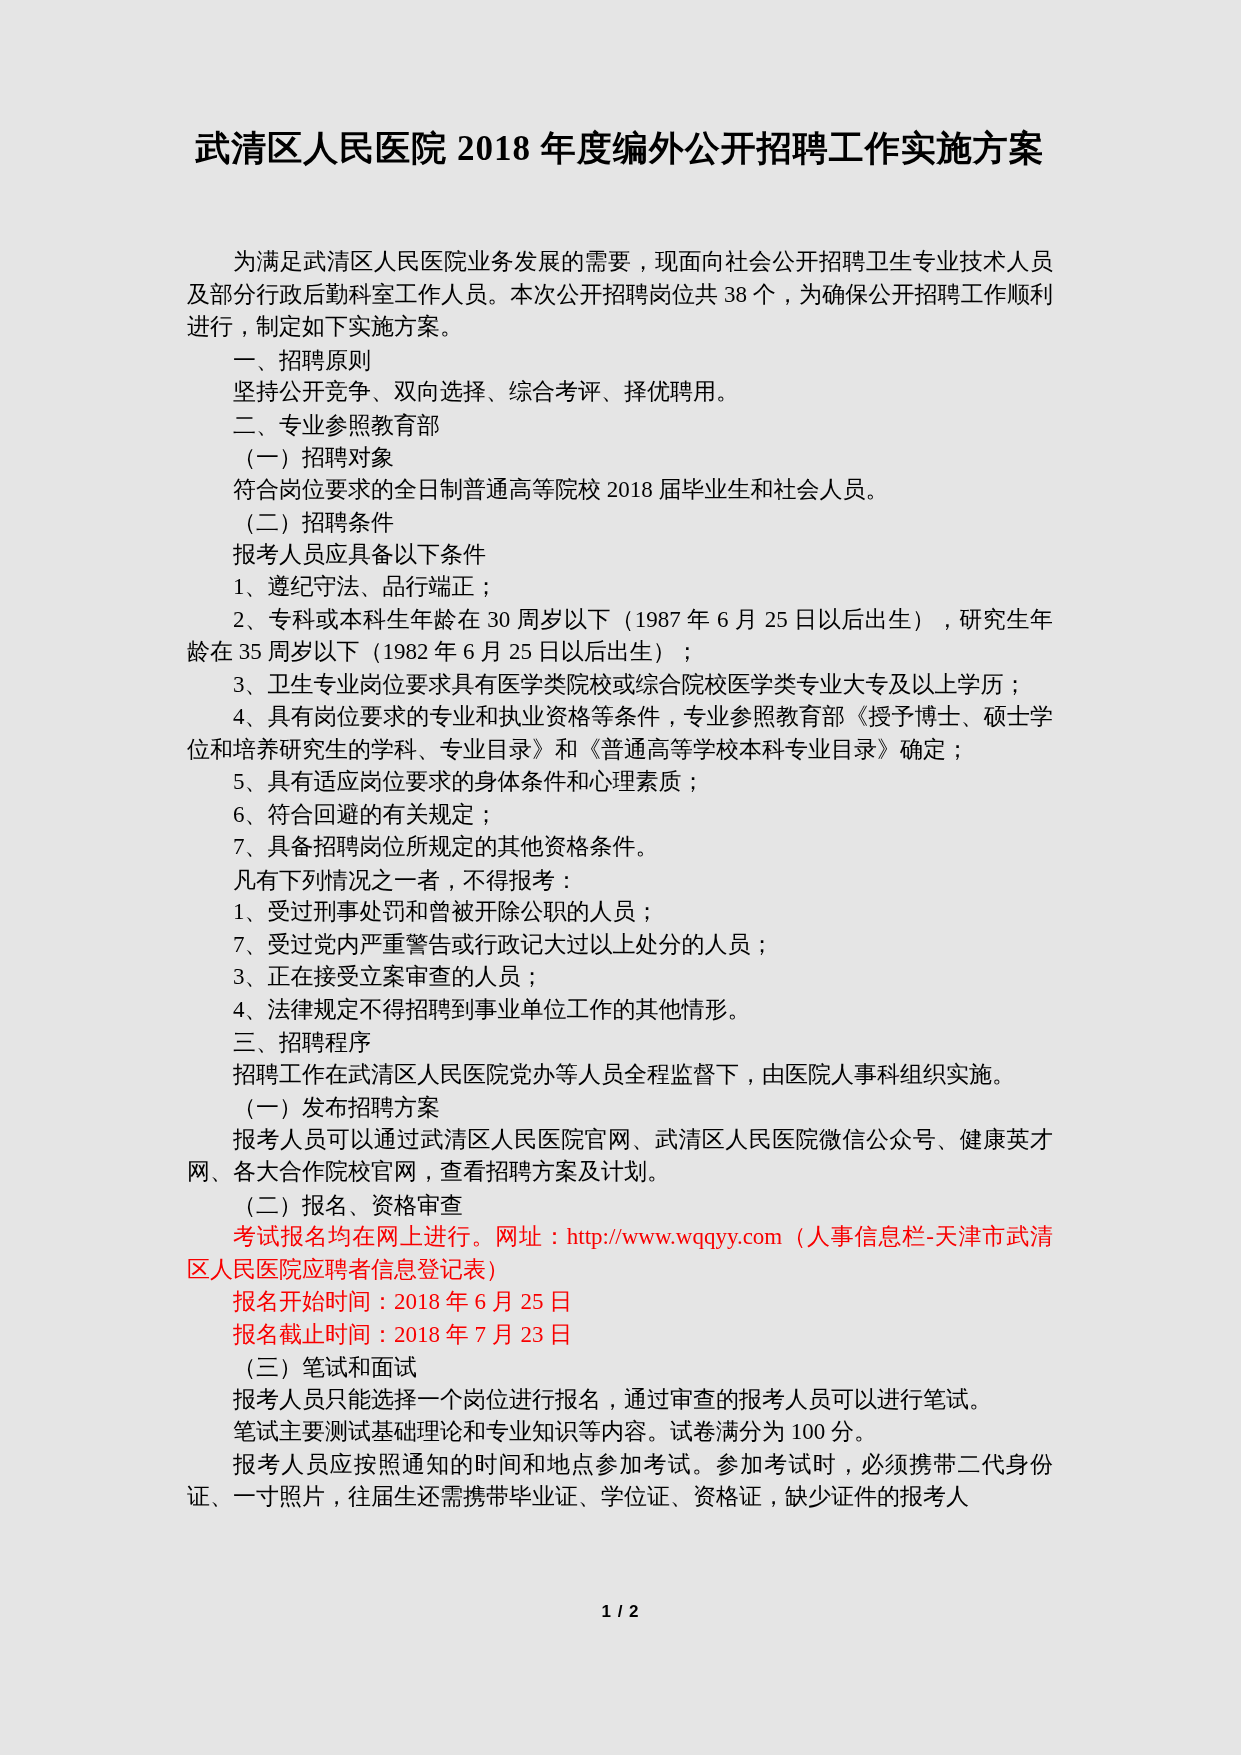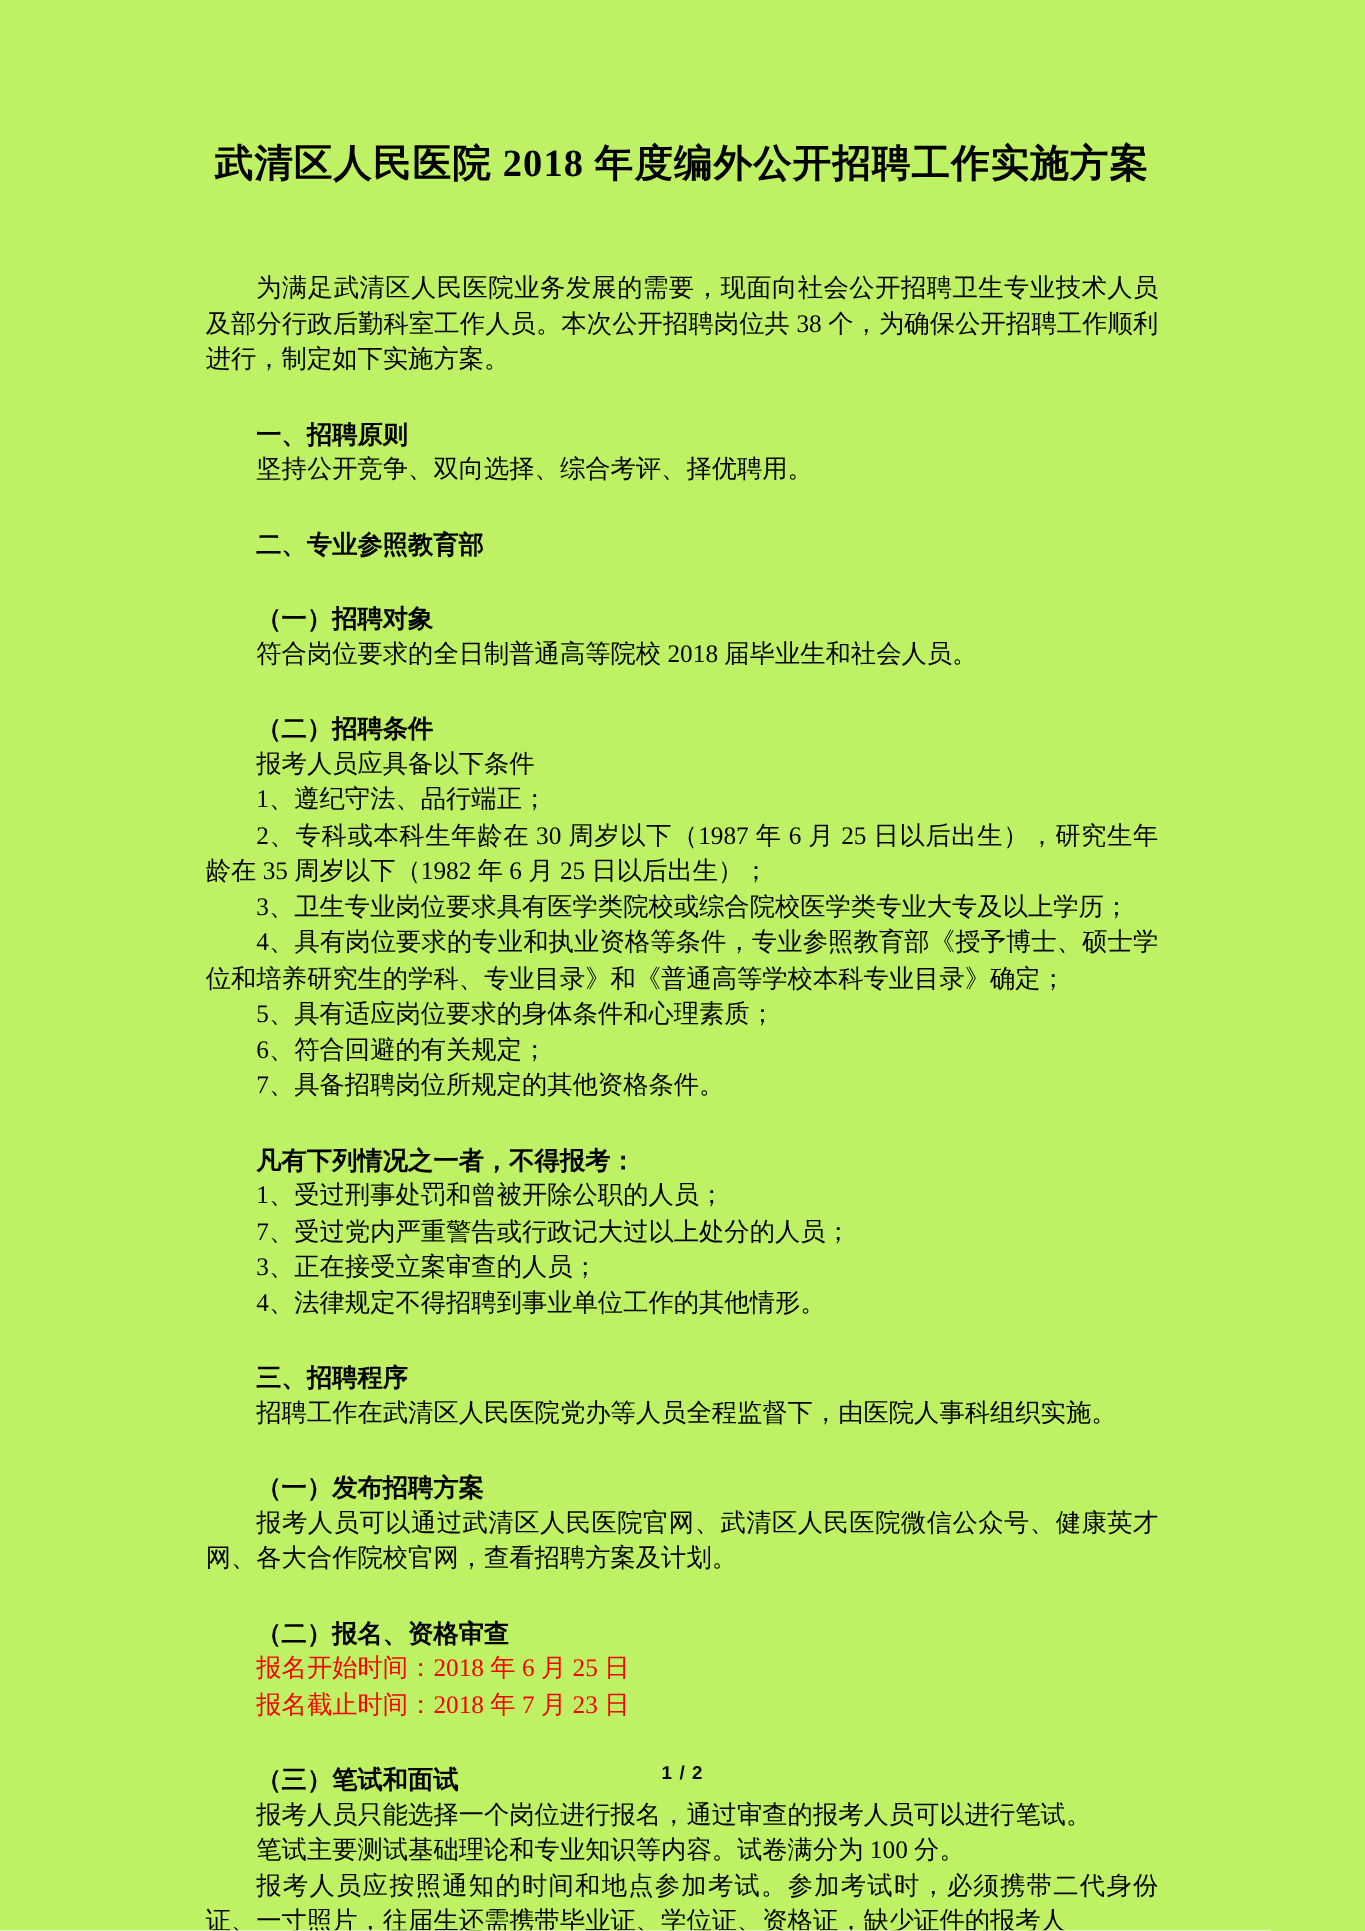--- a/index.html
+++ b/index.html
@@ -2,21 +2,21 @@
 <html><head>
 <meta charset="utf-8">
 <style>
   * { margin: 0; padding: 0; box-sizing: border-box; }
   html, body { background: #ffffff; }
   .page {
     position: relative;
     width: 1241px;
     height: 1755px;
     margin: 0 auto;
-    background: #bef264;
+    background: #e5e5e5;
     color: #000000;
     font-family: "Liberation Serif", "DejaVu Serif", serif;
     overflow: hidden;
   }
   .doc-column {
     position: absolute;
     left: 187px;
     top: 0;
     width: 866px;
   }
@@ -29,23 +29,22 @@
     letter-spacing: 1px;
   }
   .doc-body {
     margin-top: 74px;
     font-size: 23px;
     line-height: 32.5px;
     text-align: justify;
   }
   .para { text-indent: 2em; }
   .heading {
-    font-weight: bold;
+    font-weight: normal;
     font-family: "Liberation Sans", "DejaVu Sans", sans-serif;
-    margin-top: 35px;
   }
   .red { color: #f80000; }
   .page-footer {
     position: absolute;
     top: 1602px;
     left: 0;
     width: 100%;
     text-align: center;
     font-family: "Liberation Sans", "DejaVu Sans", sans-serif;
     font-weight: bold;
@@ -80,20 +79,21 @@
       <div class="para heading">凡有下列情况之一者，不得报考：</div>
       <div class="para">1、受过刑事处罚和曾被开除公职的人员；</div>
       <div class="para">7、受过党内严重警告或行政记大过以上处分的人员；</div>
       <div class="para">3、正在接受立案审查的人员；</div>
       <div class="para">4、法律规定不得招聘到事业单位工作的其他情形。</div>
       <div class="para heading">三、招聘程序</div>
       <div class="para">招聘工作在武清区人民医院党办等人员全程监督下，由医院人事科组织实施。</div>
       <div class="para heading">（一）发布招聘方案</div>
       <div class="para">报考人员可以通过武清区人民医院官网、武清区人民医院微信公众号、健康英才网、各大合作院校官网，查看招聘方案及计划。</div>
       <div class="para heading">（二）报名、资格审查</div>
+      <div class="para red">考试报名均在网上进行。网址：http://www.wqqyy.com（人事信息栏-天津市武清区人民医院应聘者信息登记表）</div>
       <div class="para red">报名开始时间：2018 年 6 月 25 日</div>
       <div class="para red">报名截止时间：2018 年 7 月 23 日</div>
       <div class="para heading">（三）笔试和面试</div>
       <div class="para">报考人员只能选择一个岗位进行报名，通过审查的报考人员可以进行笔试。</div>
       <div class="para">笔试主要测试基础理论和专业知识等内容。试卷满分为 100 分。</div>
       <div class="para">报考人员应按照通知的时间和地点参加考试。参加考试时，必须携带二代身份证、一寸照片，往届生还需携带毕业证、学位证、资格证，缺少证件的报考人</div>
     </div>
   </div>
 
   <div class="page-footer">1 / 2</div>

